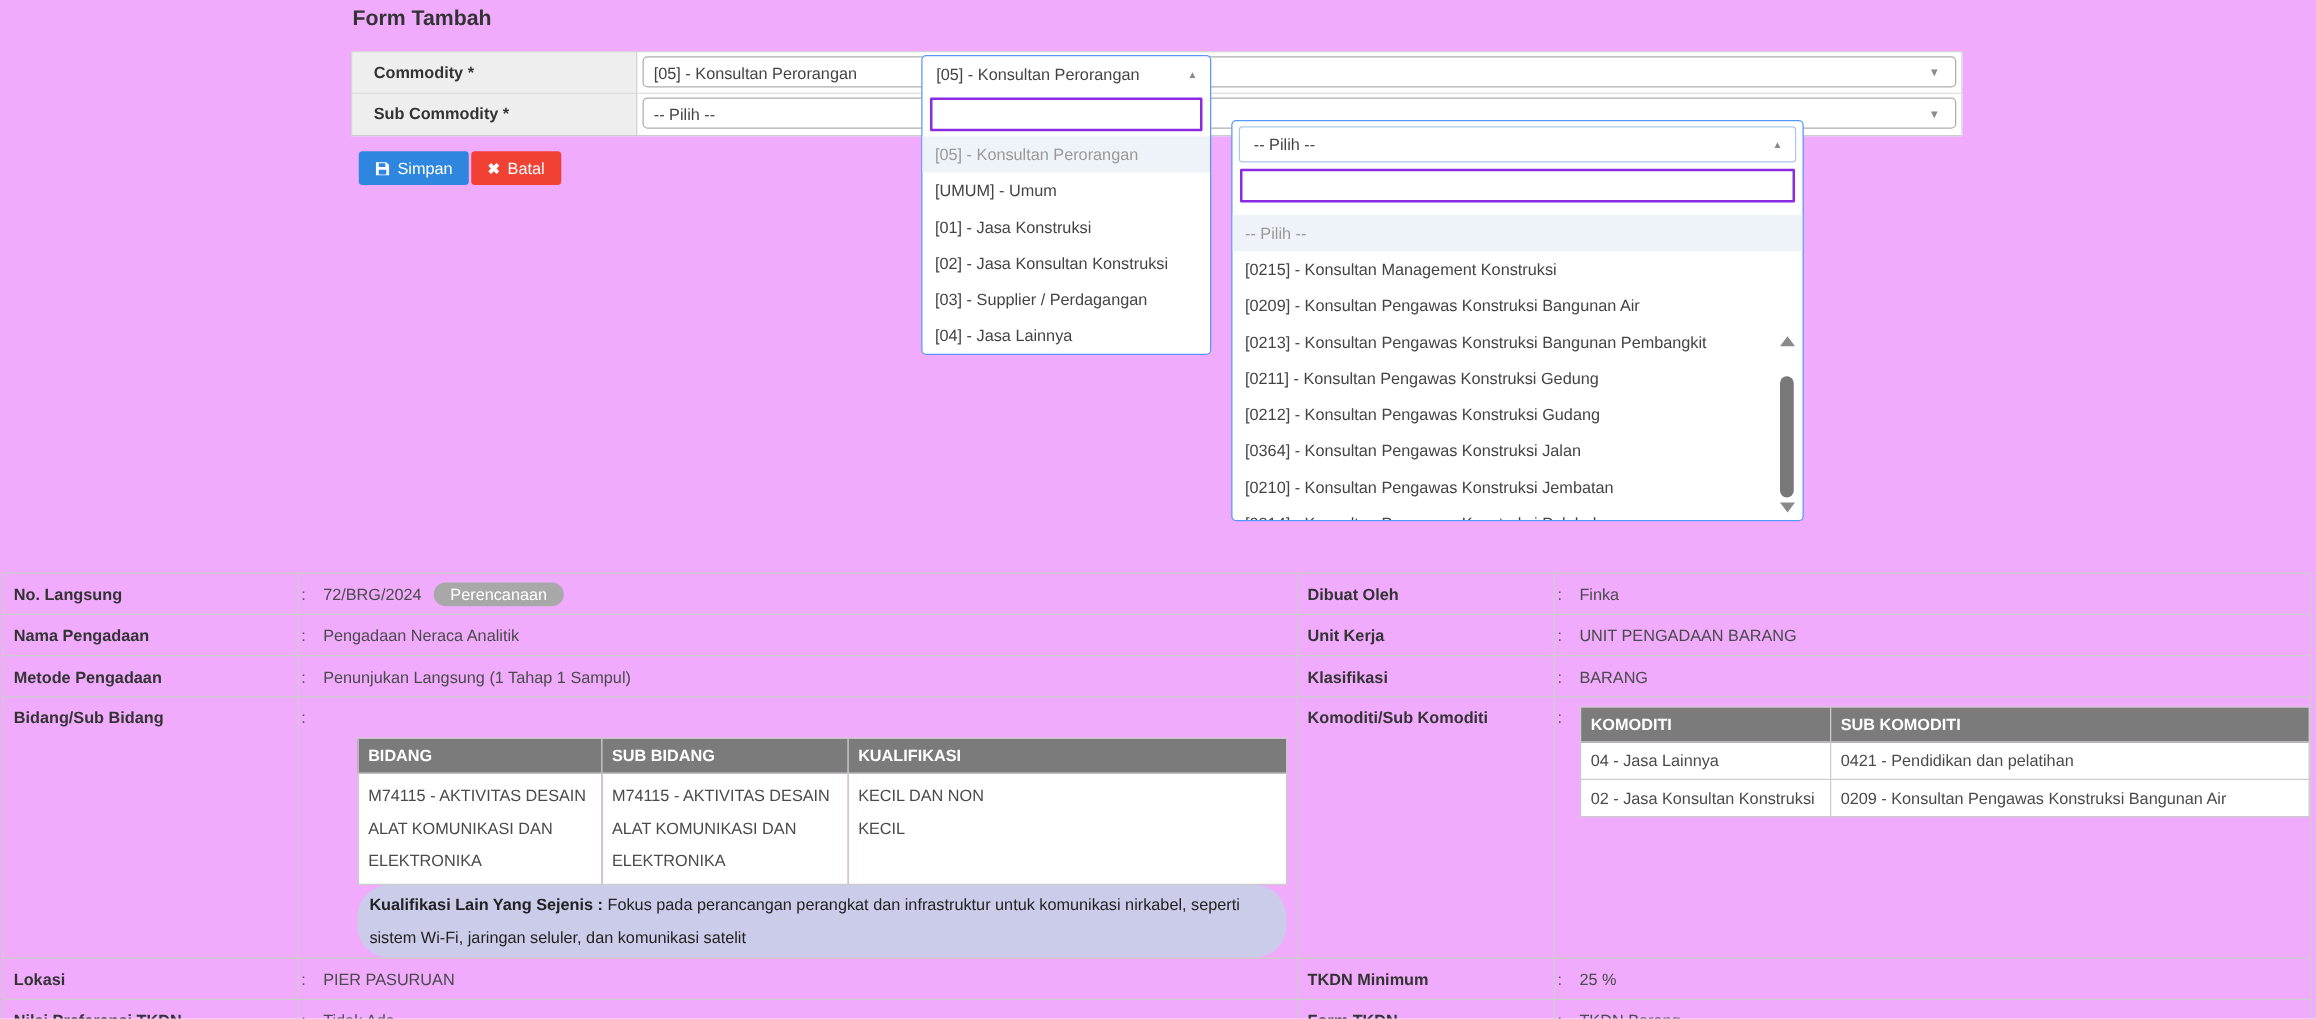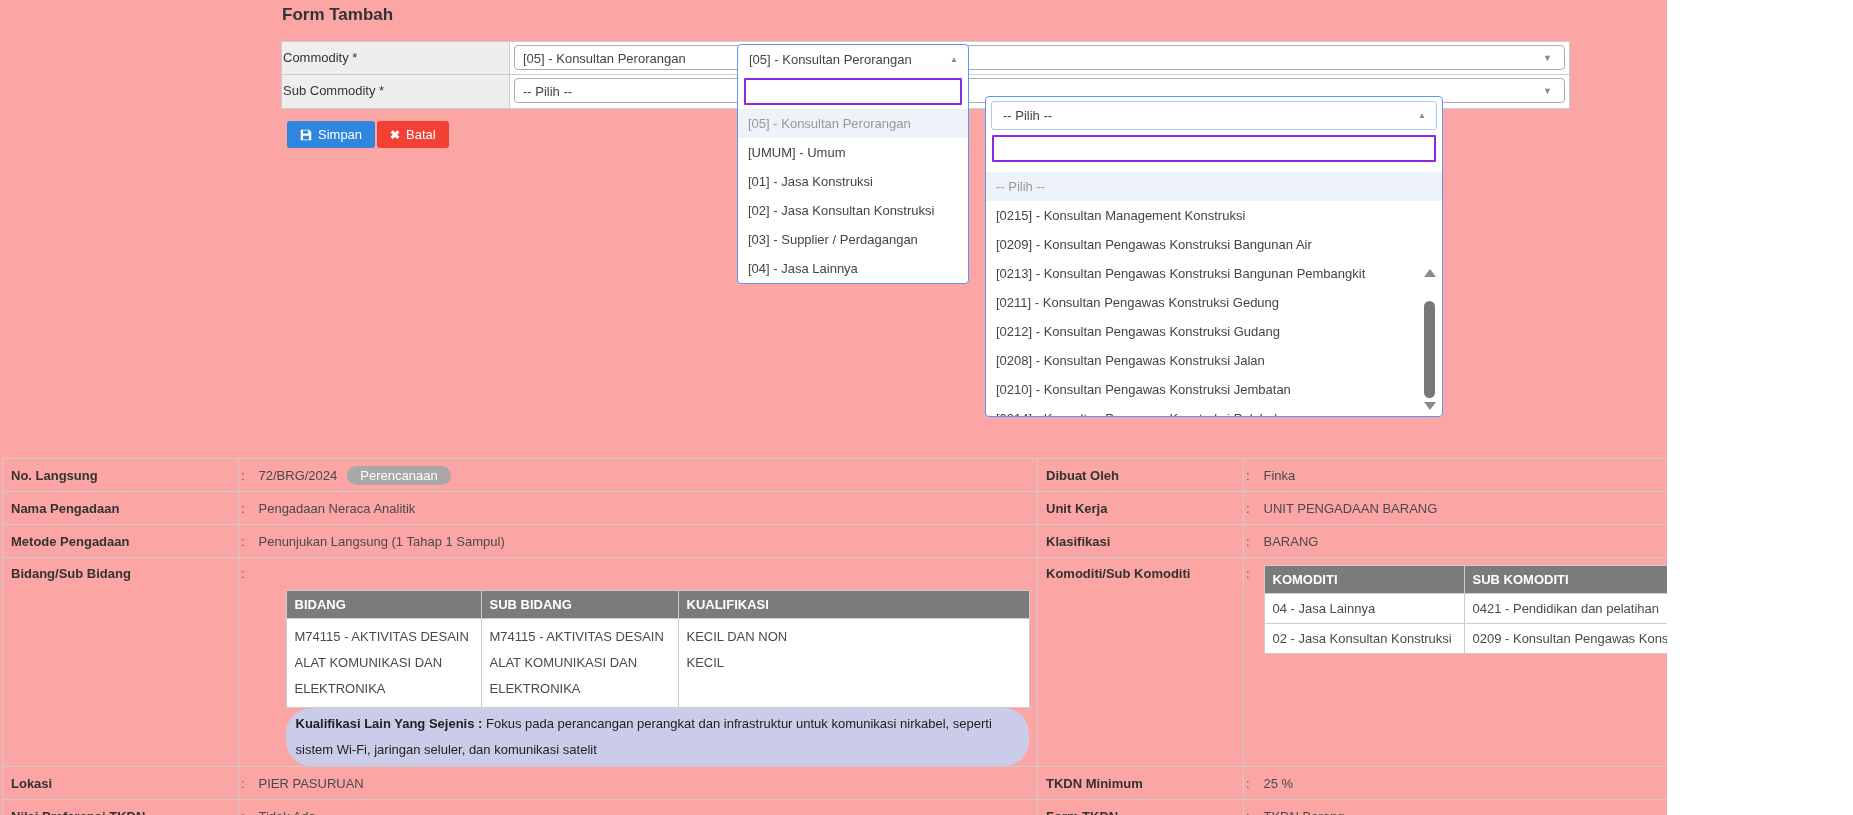--- a/index.html
+++ b/index.html
@@ -1,26 +1,26 @@
 <!DOCTYPE html>
 <html><head>
 <meta charset="utf-8">
 <style>
   html,body { margin:0; padding:0; background:#fff; }
-  .page { position:relative; width:1667px; height:815px; overflow:hidden;
-          font-family:"Liberation Sans", sans-serif; background:#fca5a5; }
+  .page { position:relative; width:1853px; height:815px; overflow:hidden;
+          font-family:"Liberation Sans", sans-serif; background:#f0abfc; }
 
   
   .form-title { position:absolute; left:282px; top:5px; font-size:17px; font-weight:bold; color:#333; }
 
   .form-table { position:absolute; left:281px; top:41px; width:1289px; border:1px solid #ccc; box-sizing:border-box; background:#fff; }
   .frow { display:flex; height:33px; border-bottom:1px solid #ccc; box-sizing:border-box; }
   .frow:last-child { border-bottom:none; }
   .flabel { width:228px; background:#eee; border-right:1px solid #ccc; box-sizing:border-box;
-            font-size:13px; font-weight:normal; color:#333; line-height:32px; padding-left:1px; }
+            font-size:13px; font-weight:bold; color:#333; line-height:32px; padding-left:17px; }
   .ffield { flex:1; position:relative; background:#fff; }
   .sel { position:absolute; left:4px; right:4px; top:3px; height:25px; border:1px solid #adadad; border-radius:4px;
          background:#fff; line-height:25px; font-size:13px; color:#444; padding:0 26px 0 8px; box-sizing:border-box; cursor:pointer; }
   .sel-arrow { position:absolute; right:12px; top:0; line-height:25px; font-size:9px; color:#8a8a8a; }
 
   
   .btn { position:absolute; top:121px; height:27px; border:none; border-radius:3px; color:#fff;
          font-family:"Liberation Sans", sans-serif; font-size:13px; padding:0 13px;
          display:flex; align-items:center; gap:6px; cursor:pointer; }
   .btn-save { left:287px; background:#2e86de; }
@@ -144,21 +144,21 @@
       <span class="caret-up">▲</span>
     </div>
     <input class="p-search" value="" style="">
     <ul class="p-options">
       <li class="hl">-- Pilih --</li>
       <li>[0215] - Konsultan Management Konstruksi</li>
       <li>[0209] - Konsultan Pengawas Konstruksi Bangunan Air</li>
       <li>[0213] - Konsultan Pengawas Konstruksi Bangunan Pembangkit</li>
       <li>[0211] - Konsultan Pengawas Konstruksi Gedung</li>
       <li>[0212] - Konsultan Pengawas Konstruksi Gudang</li>
-      <li>[0208] - Konsultan Pengawas Konstruksi Jalan</li>
+      <li>[0364] - Konsultan Pengawas Konstruksi Jalan</li>
       <li>[0210] - Konsultan Pengawas Konstruksi Jembatan</li>
       <li>[0214] - Konsultan Pengawas Konstruksi Pelabuhan</li>
     </ul>
     <div class="sbar">
       <div class="tri-up"></div>
       <div class="thumb"></div>
       <div class="tri-down"></div>
     </div>
   </div>
 

